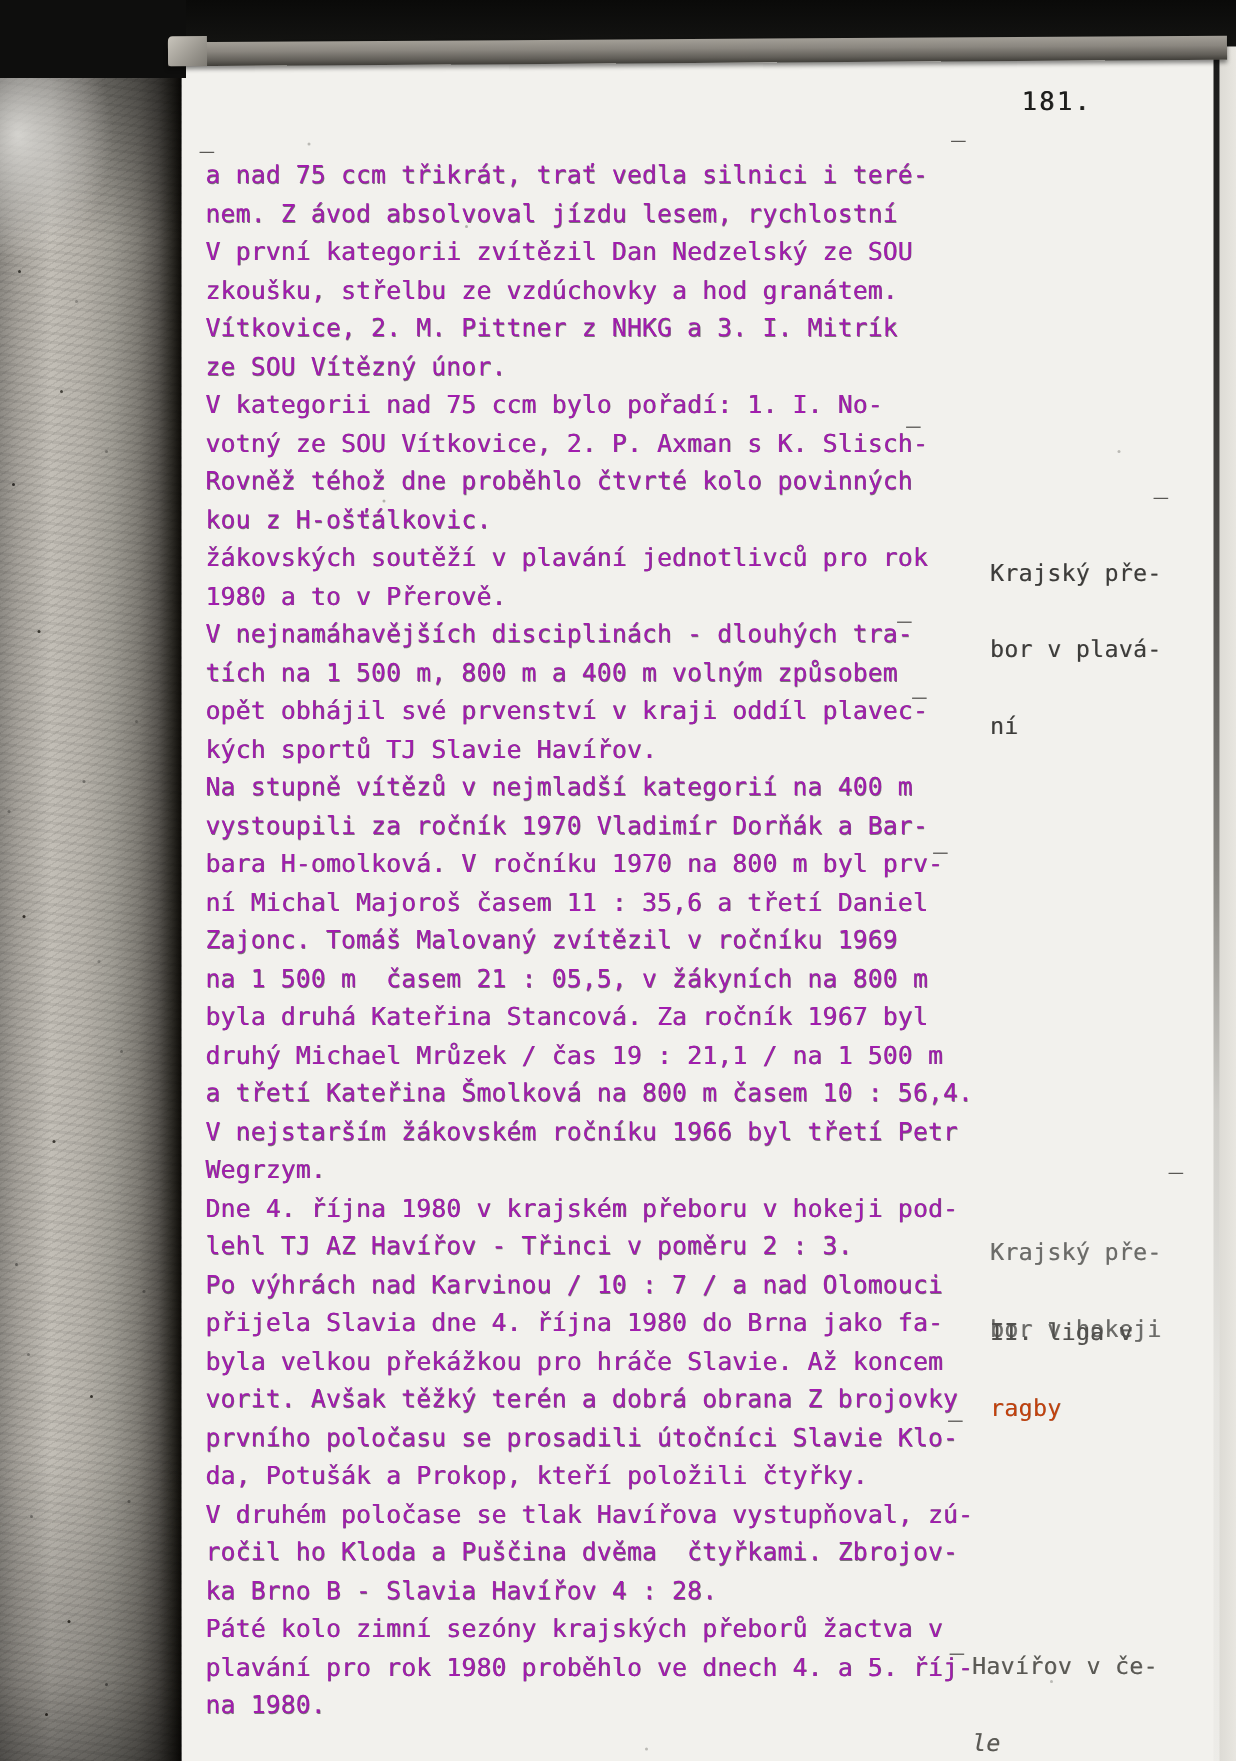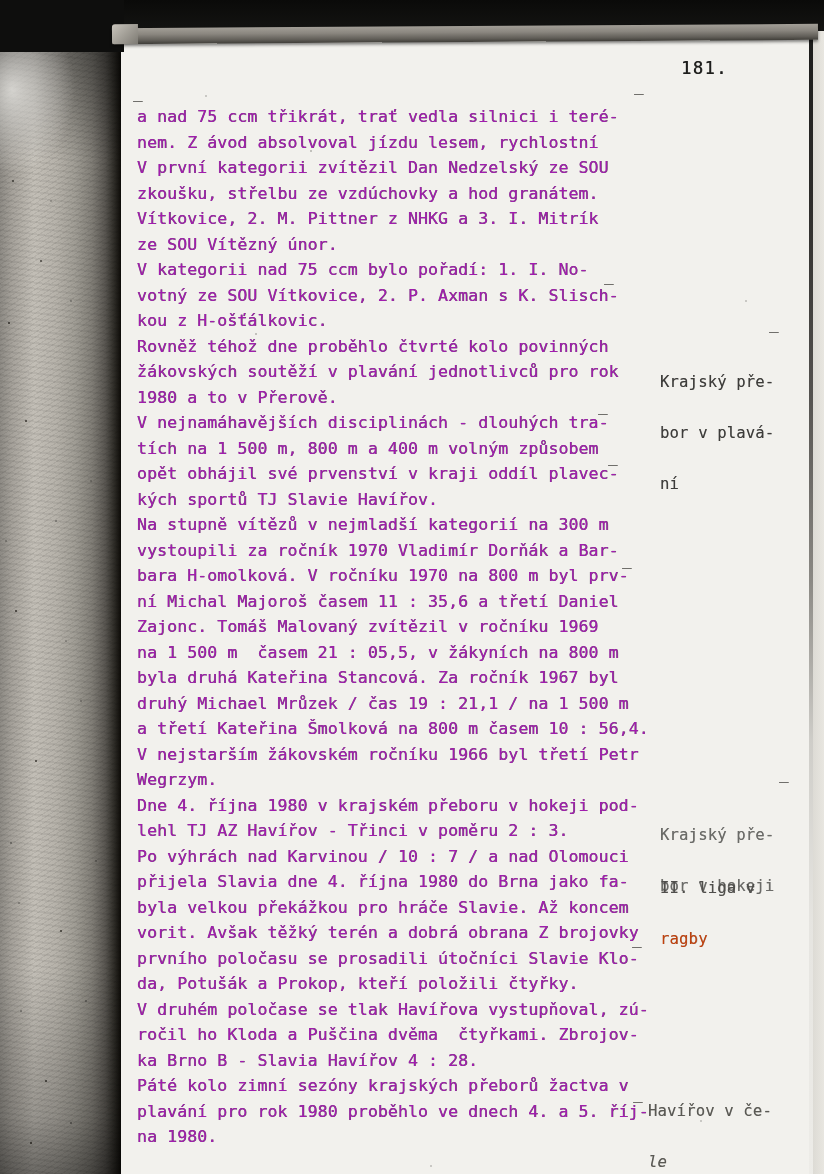--- a/index.html
+++ b/index.html
@@ -116,29 +116,29 @@
 
   <div class="body-text">
       <div class="tline">a nad 75 ccm třikrát, trať vedla silnici i teré-</div>
       <div class="tline">nem. Z ávod absolvoval jízdu lesem, rychlostní</div>
       <div class="tline">V první kategorii zvítězil Dan Nedzelský ze SOU</div>
       <div class="tline">zkoušku, střelbu ze vzdúchovky a hod granátem.</div>
       <div class="tline">Vítkovice, 2. M. Pittner z NHKG a 3. I. Mitrík</div>
       <div class="tline">ze SOU Vítězný únor.</div>
       <div class="tline">V kategorii nad 75 ccm bylo pořadí: 1. I. No-</div>
       <div class="tline">votný ze SOU Vítkovice, 2. P. Axman s K. Slisch-</div>
+      <div class="tline">Rovněž téhož dne proběhlo čtvrté kolo povinných</div>
       <div class="tline">kou z H-ošťálkovic.</div>
-      <div class="tline">Rovněž téhož dne proběhlo čtvrté kolo povinných</div>
       <div class="tline">žákovských soutěží v plavání jednotlivců pro rok</div>
       <div class="tline">1980 a to v Přerově.</div>
       <div class="tline">V nejnamáhavějších disciplinách - dlouhých tra-</div>
       <div class="tline">tích na 1 500 m, 800 m a 400 m volným způsobem</div>
       <div class="tline">opět obhájil své prvenství v kraji oddíl plavec-</div>
       <div class="tline">kých sportů TJ Slavie Havířov.</div>
-      <div class="tline">Na stupně vítězů v nejmladší kategorií na 300 m</div>
+      <div class="tline">Na stupně vítězů v nejmladší kategorií na 400 m</div>
       <div class="tline">vystoupili za ročník 1970 Vladimír Dorňák a Bar-</div>
       <div class="tline">bara H-omolková. V ročníku 1970 na 800 m byl prv-</div>
       <div class="tline">ní Michal Majoroš časem 11 : 35,6 a třetí Daniel</div>
       <div class="tline">Zajonc. Tomáš Malovaný zvítězil v ročníku 1969</div>
       <div class="tline">na 1 500 m  časem 21 : 05,5, v žákyních na 800 m</div>
       <div class="tline">byla druhá Kateřina Stancová. Za ročník 1967 byl</div>
       <div class="tline">druhý Michael Mrůzek / čas 19 : 21,1 / na 1 500 m</div>
       <div class="tline">a třetí Kateřina Šmolková na 800 m časem 10 : 56,4.</div>
       <div class="tline">V nejstarším žákovském ročníku 1966 byl třetí Petr</div>
       <div class="tline">Wegrzym.</div>

